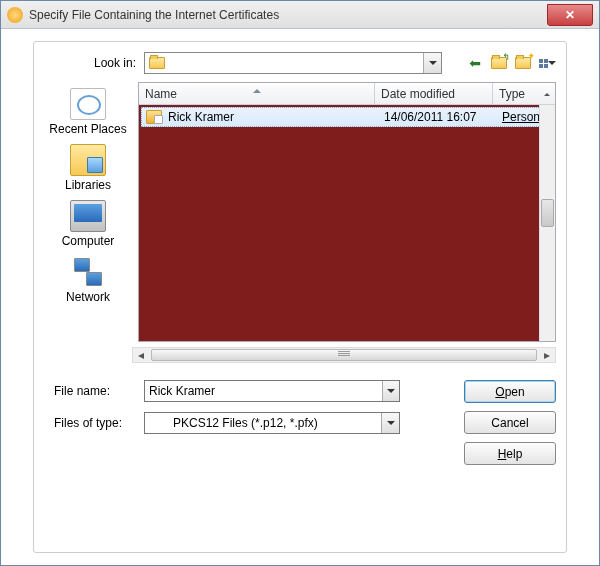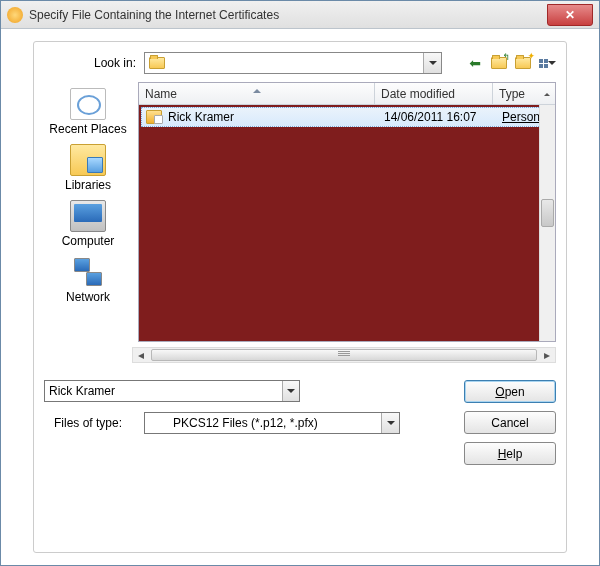--- a/index.html
+++ b/index.html
@@ -174,20 +174,21 @@
                 <span></span>
               </div>
           </div>
           <div class="hscroll-arrow" style="margin-left:auto;">▸</div>
         </div>
       </div>
 
       <div class="bottom">
         <div class="bottom-left">
           <div class="form-row">
+            <div class="form-label">File name:</div>
             <div class="combo">
               <input type="text" value="Rick Kramer" style="">
               <div class="dd-arrow"></div>
             </div>
           </div>
           <div class="form-row">
             <div class="form-label">Files of type:</div>
             <div class="combo">
               <div class="combo-text">PKCS12 Files (*.p12, *.pfx)</div>
               <div class="dd-arrow"></div>

